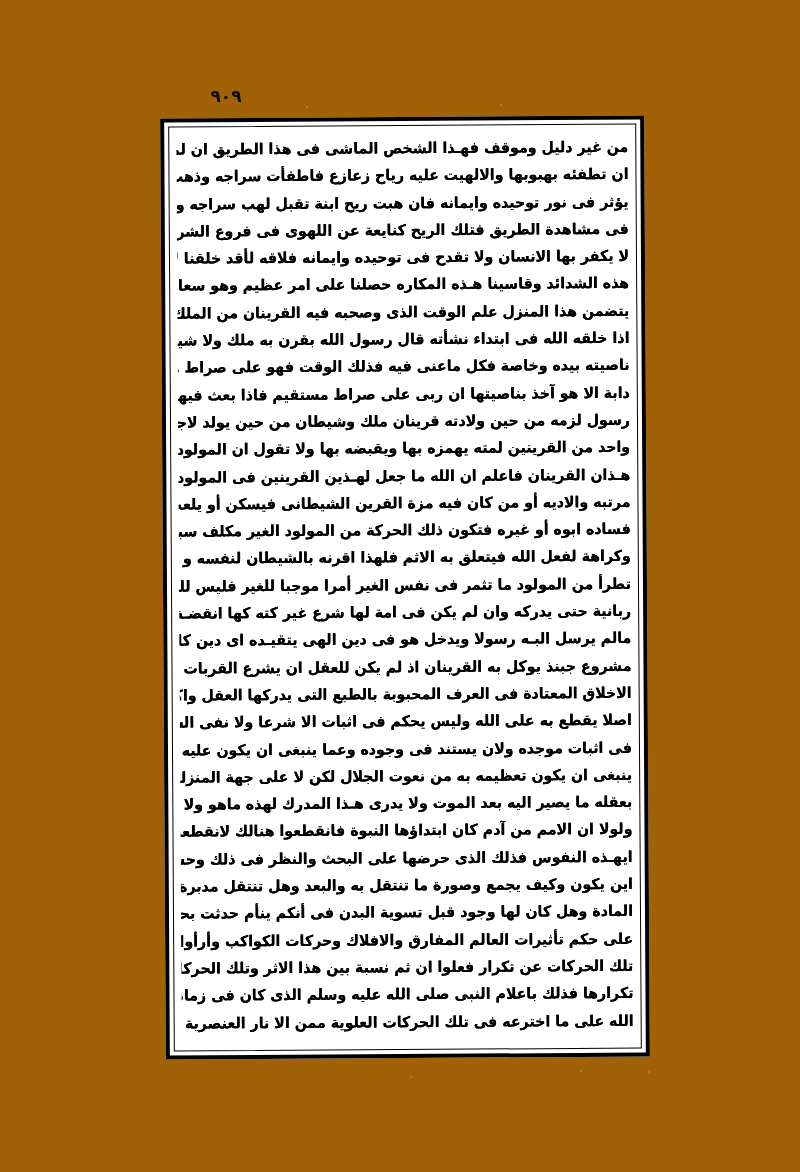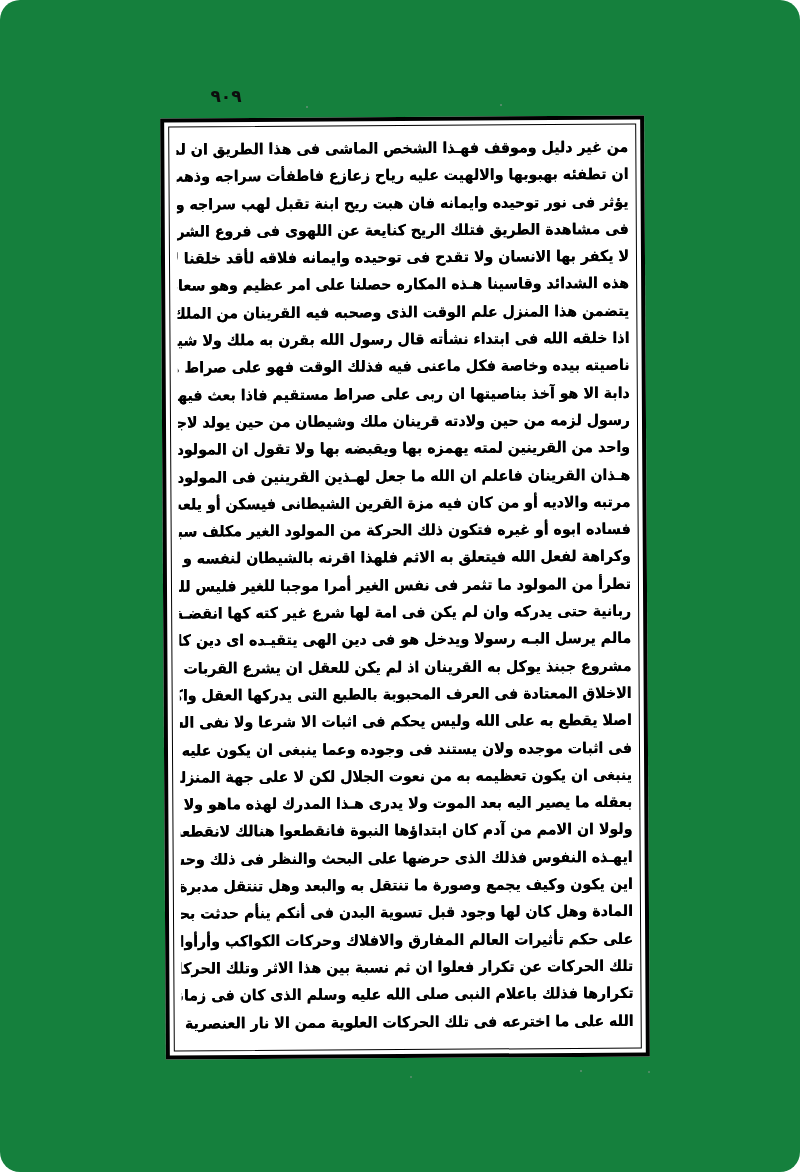--- a/index.html
+++ b/index.html
@@ -12,22 +12,21 @@
     height: 1172px;
     position: relative;
     overflow: hidden;
     font-family: "DejaVu Sans", sans-serif;
   }
 
   
   #page-sheet {
     position: absolute;
     inset: 0;
-    background: #15803d;
-    border-radius: 20px;
+    background: #a16207;
   }
 
   
   .speckle {
     position: absolute;
     background: #9a9a9a;
     border-radius: 50%;
     opacity: .55;
   }
 

